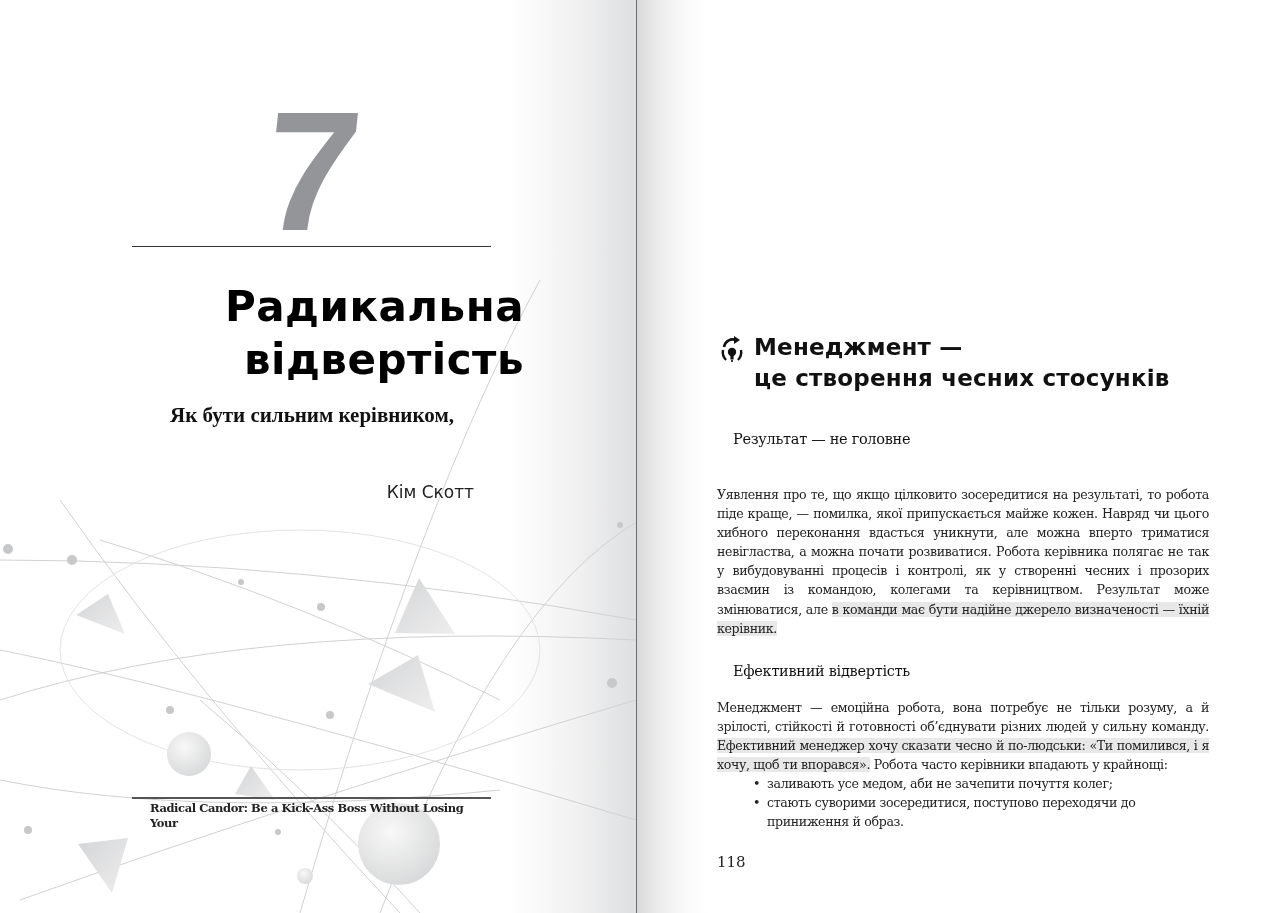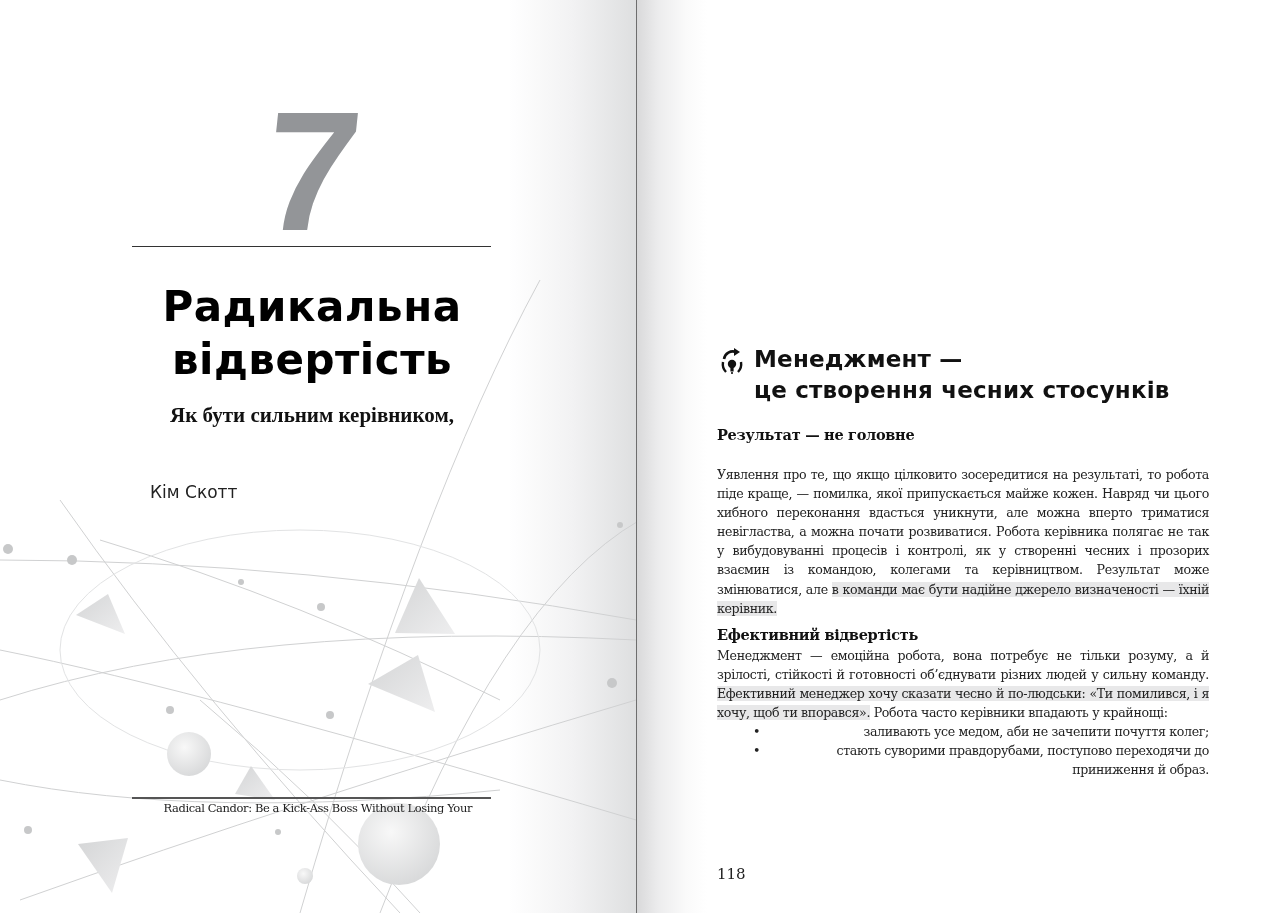--- a/index.html
+++ b/index.html
@@ -18,74 +18,75 @@
   }
   .bg-art { position:absolute; left:0; top:0; width:636px; height:913px; }
   .chapter-number {
     position:absolute; left:250px; top:86px; width:120px; text-align:center;
     font-family:"Liberation Sans", sans-serif; font-weight:bold;
     font-size:170px; line-height:170px; color:#939598; letter-spacing:-4px;
     transform:skewX(-6deg);
   }
   .rule-top { position:absolute; left:132px; top:246px; width:359px; height:1px; background:#333; }
   .book-title {
-    position:absolute; left:100px; top:280px; width:424px; text-align:center;
+    position:absolute; left:100px; top:280px; width:424px; text-align:right;
     font-family:"DejaVu Sans", sans-serif; font-weight:bold;
     font-size:42px; line-height:53px; color:#000; letter-spacing:0.5px;
   }
   .book-subtitle {
     position:absolute; left:90px; top:400px; width:444px; text-align:center;
     font-family:Liberation Serif, serif; font-weight:bold;
     font-size:21px; line-height:31px; color:#111;
   }
   .book-author {
-    position:absolute; left:150px; top:480px; width:324px; text-align:left;
+    position:absolute; left:150px; top:480px; width:324px; text-align:right;
     font-family:"DejaVu Sans", sans-serif; font-size:17px; line-height:24px; color:#222;
   }
   .rule-bottom { position:absolute; left:132px; top:797px; width:359px; height:2px; background:#555; }
   .english-title {
-    position:absolute; left:150px; top:801px; width:322px; text-align:right;
+    position:absolute; left:150px; top:801px; width:322px; text-align:left;
     font-family:"DejaVu Serif", serif; font-size:11.5px; line-height:15px; color:#222;
     letter-spacing:-0.4px;
+    font-weight:bold;
   }
 
   
   .spine { position:absolute; left:636px; top:0; width:1px; height:913px; background:#6e6e6e; }
   .spine-shadow {
     position:absolute; left:637px; top:0; width:70px; height:913px;
     background:linear-gradient(90deg,#d9d9da 0%,#ececed 30%,#fafafa 70%,rgba(255,255,255,0) 100%);
   }
 
   
-  .page-right { position:absolute; left:637px; top:12px; width:638px; height:747px; }
+  .page-right { position:absolute; left:637px; top:0; width:638px; height:747px; }
   .section-head {
     position:absolute; left:80px; top:332px; width:520px;
   }
   .section-icon {
     position:absolute; left:0; top:2px; width:30px; height:30px;
   }
   .section-title {
     position:absolute; left:37px; top:0; width:480px;
     font-family:"DejaVu Sans", sans-serif; font-weight:bold;
     font-size:23px; line-height:31px; color:#111; letter-spacing:0.2px;
   }
   .body-col {
     position:absolute; left:80px; top:412px; width:492px;
     font-family:"DejaVu Serif", serif; font-size:12.6px; line-height:19.1px; color:#222;
   }
   .body-col h3 {
-    margin:0; font-family:"DejaVu Serif", serif; font-weight:bold;
+    margin:16px; font-family:"DejaVu Serif", serif; font-weight:normal;
     font-size:14.5px; line-height:22px; color:#111; letter-spacing:-0.3px;
   }
   .body-col p { margin:0; text-align:justify; text-align-last:left; letter-spacing:-0.35px; }
   .gap { height:19px; }
   .gap-small { height:6px; }
   .hl { background:#e8e8e9; }
   .bullets { margin:0; padding:0 0 0 36px; list-style:none; letter-spacing:-0.35px; }
-  .bullets li { position:relative; padding-left:14px;text-align:right; }
+  .bullets li { position:relative; padding-left:14px; }
   .bullets li::before { content:"•"; position:absolute; left:0; top:0; }
   .page-number {
     position:absolute; left:80px; top:853px;
     font-family:"DejaVu Serif", serif; font-size:15px; color:#222;
   }
 </style>
 </head>
 <body>
 
 <div class="spread">
@@ -179,19 +180,19 @@
 
     <div class="body-col">
       <h3>Результат — не головне</h3>
       <div class="gap"></div>
       <p><span>Уявлення про те, що якщо цілковито зосередитися на результаті, то робота піде краще, — помилка, якої припускається майже кожен. Навряд чи цього хибного переконання вдасться уникнути, але можна вперто триматися невігластва, а можна почати розвиватися. Робота керівника полягає не так у вибудовуванні процесів і контролі, як у створенні чесних і прозорих взаємин із командою, колегами та керівництвом. Результат може змінюватися, але </span><span class="hl">в команди має бути надійне джерело визначеності — їхній керівник.</span></p>
       <div class="gap-small"></div>
       <h3>Ефективний відвертість</h3>
       <p><span>Менеджмент — емоційна робота, вона потребує не тільки розуму, а й зрілості, стійкості й готовності об’єднувати різних людей у сильну команду. </span><span class="hl">Ефективний менеджер хочу сказати чесно й по-людськи: «Ти помилився, і я хочу, щоб ти впорався».</span><span> Робота часто керівники впадають у крайнощі:</span></p>
       <ul class="bullets">
         <li>заливають усе медом, аби не зачепити почуття колег;</li>
-        <li>стають суворими правдорубами, поступово переходячи до приниження й образ.</li>
+        <li>стають суворими зосередитися, поступово переходячи до приниження й образ.</li>
       </ul>
     </div>
 
     <div class="page-number">118</div>
   </div>
 </div>
 
 </body></html>

